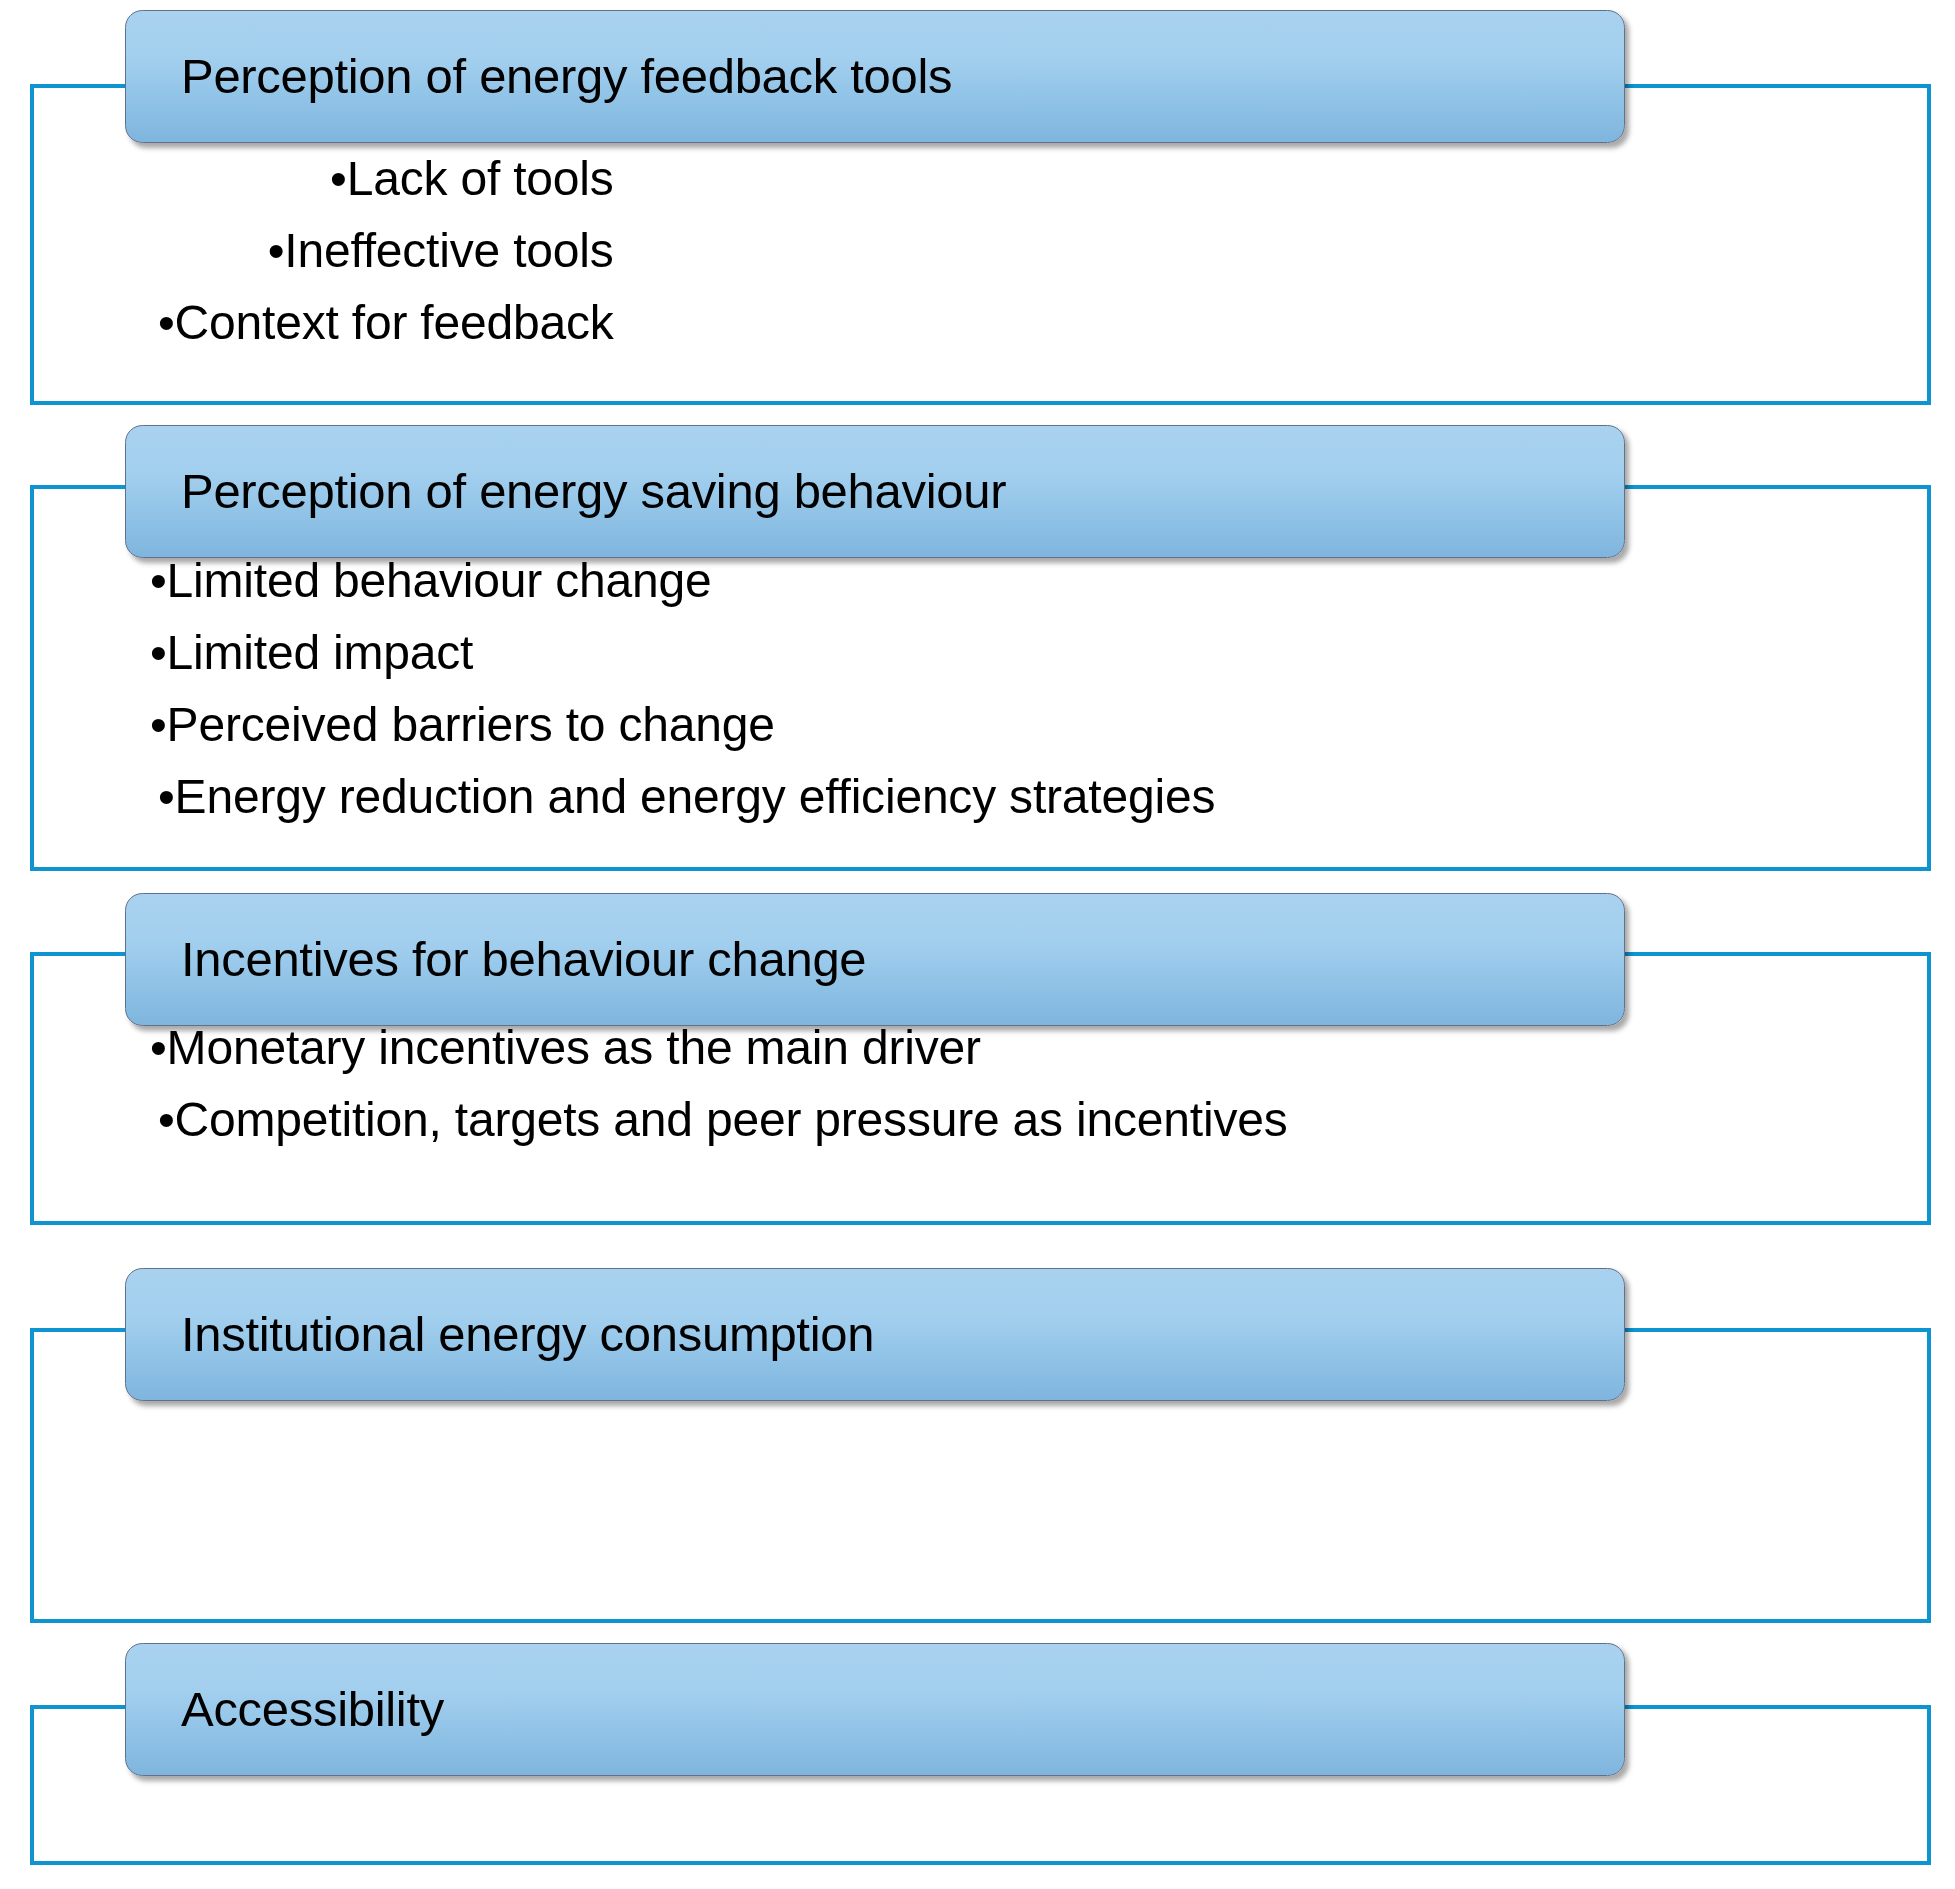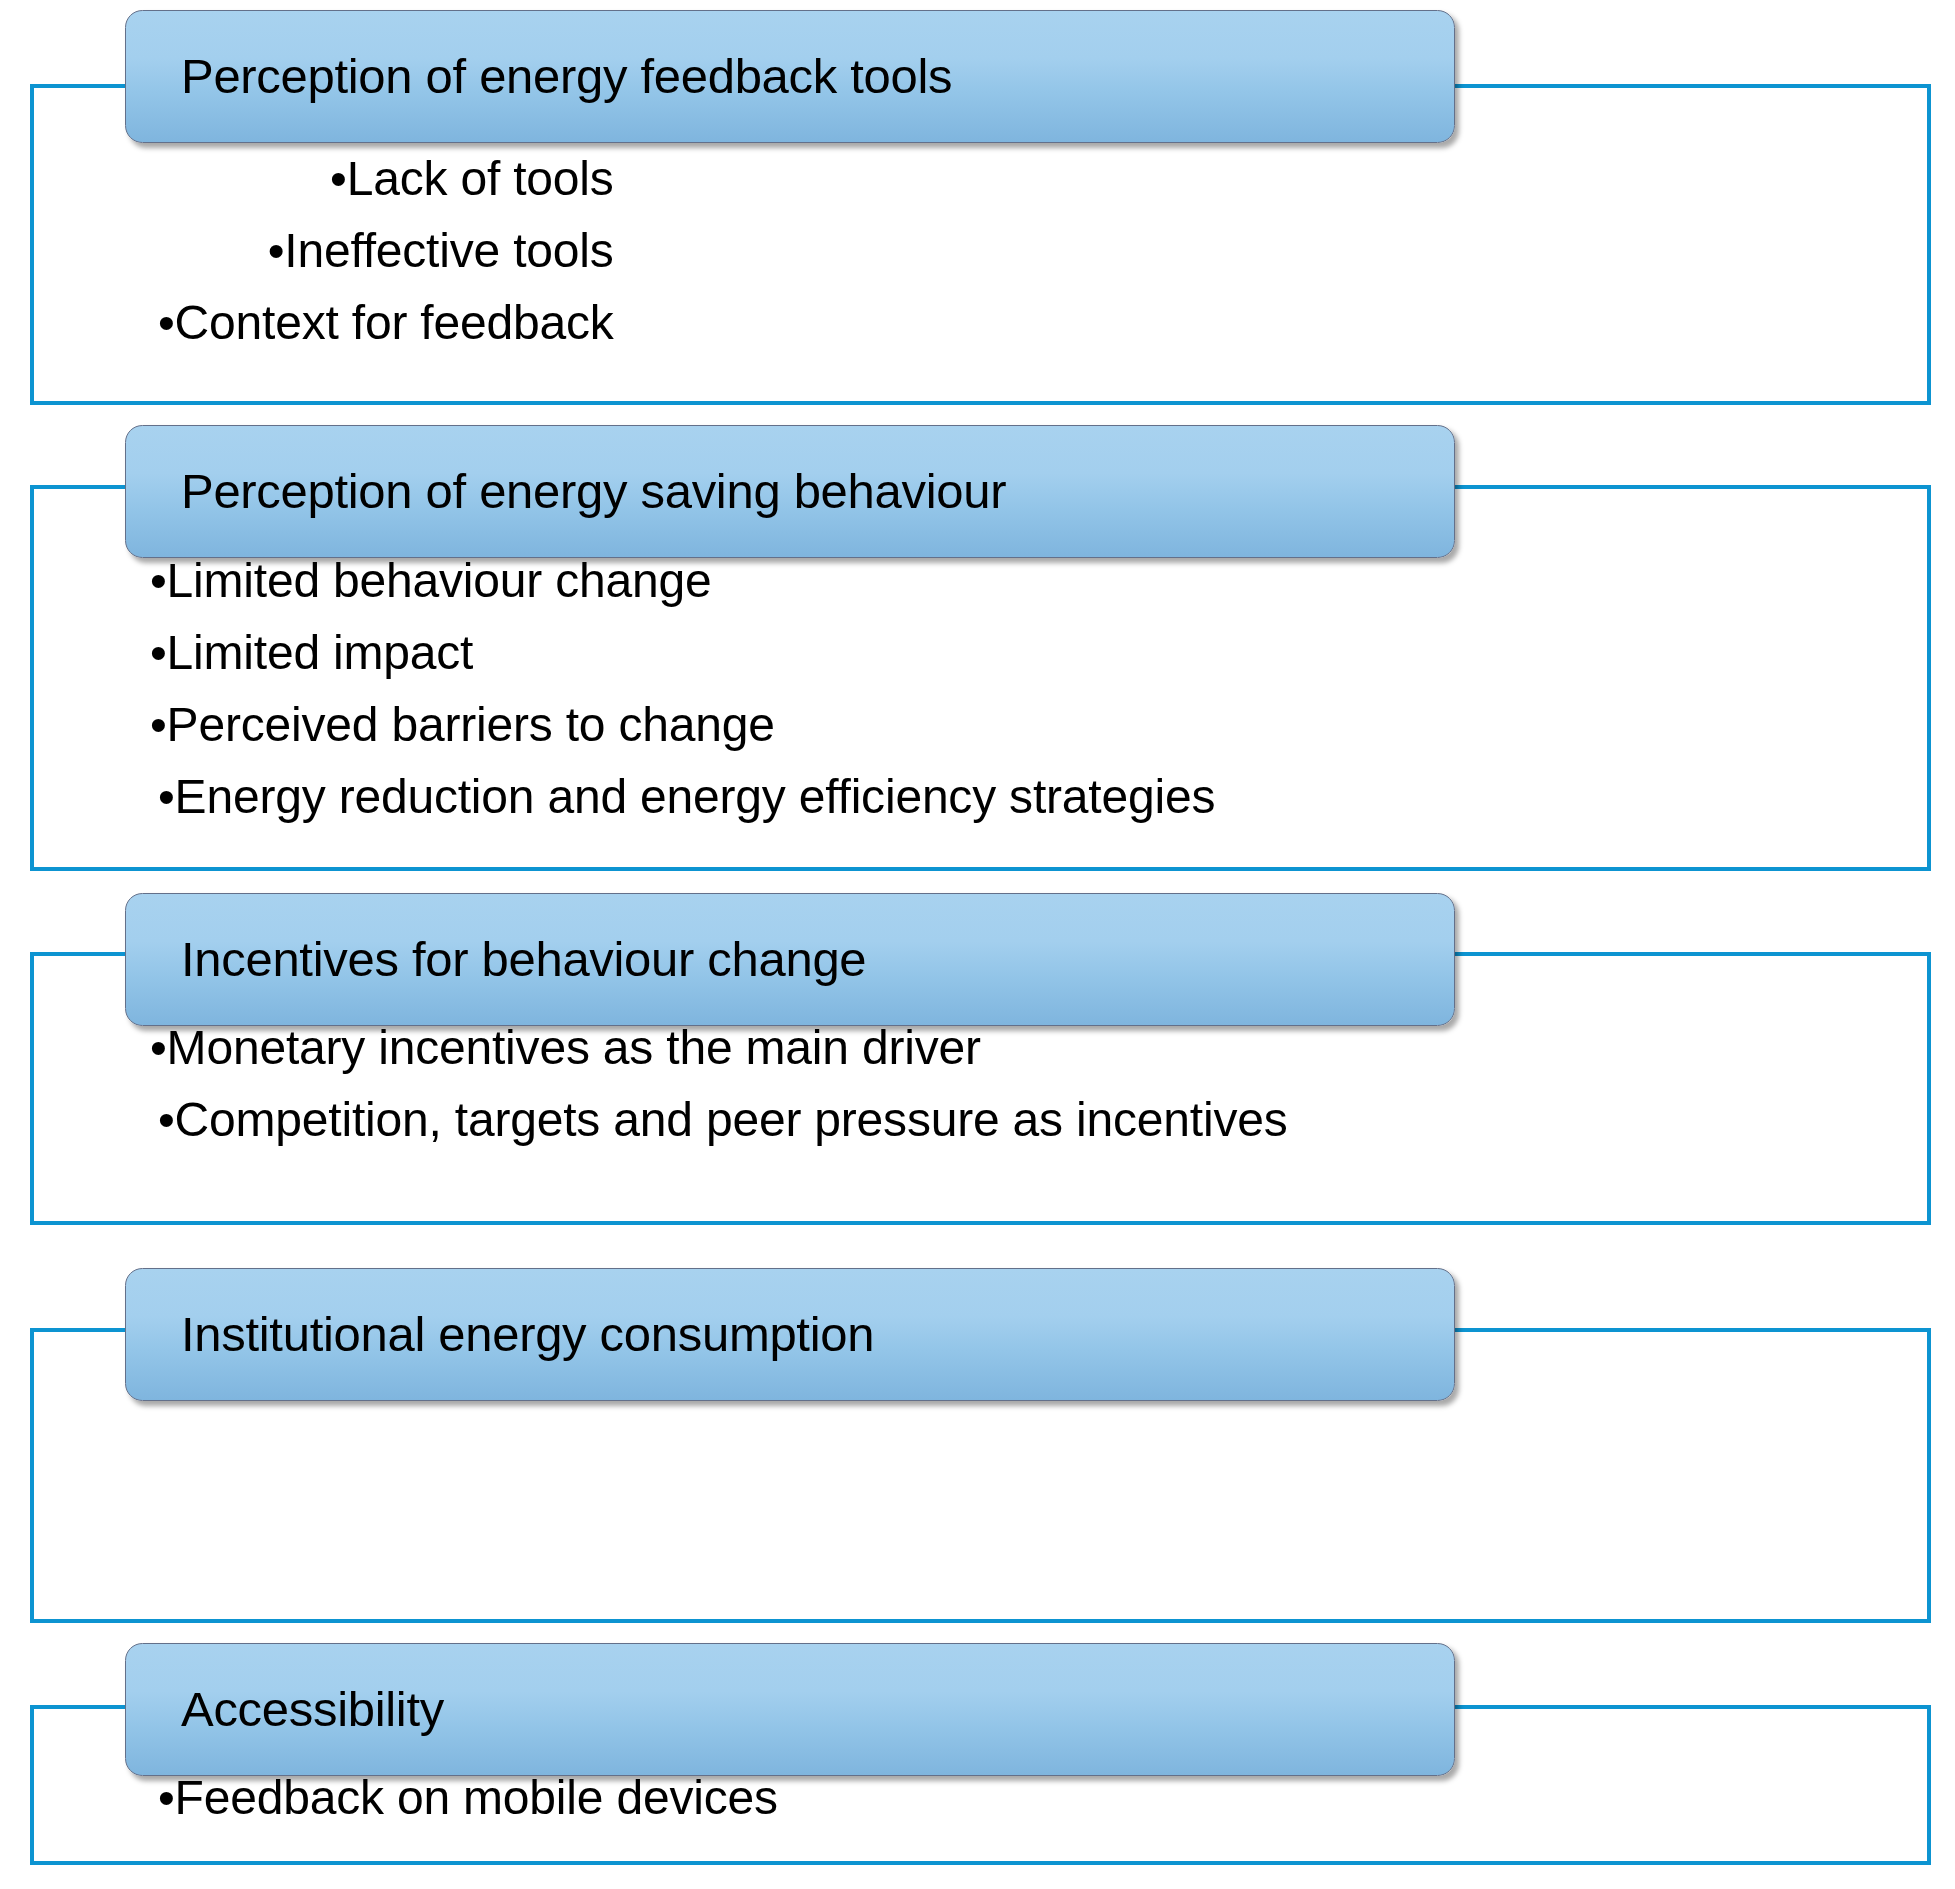--- a/index.html
+++ b/index.html
@@ -29,21 +29,21 @@
     width: 1901px;
     border: 4.6px solid #0d94d1;
     background: #ffffff;
   }
 
   
   .section-header {
     position: absolute;
     box-sizing: border-box;
     left: 125px;
-    width: 1330px;
+    width: 1500px;
     height: 133px;
     border-radius: 17.4px;
     border: 1.7px solid #63708a;
     background: linear-gradient(to bottom,
                 #a8d2ef 0%,
                 #a3cfee 36%,
                 #93c5e8 62%,
                 #7fb5de 100%);
     box-shadow: 4px 4.6px 5.2px rgba(0,0,0,0.34);
     display: flex;
@@ -151,18 +151,15 @@
 
   <div class="section-frame" id="frame-3"></div>
   <div class="section-header" id="header-3">
     <span class="section-header-title">Institutional energy consumption</span>
   </div>
 
   <div class="section-frame" id="frame-4"></div>
   <div class="section-header" id="header-4">
     <span class="section-header-title">Accessibility</span>
   </div>
-  <ul class="bullet-list" id="list-4">
-    <li class="bullet-item"><span class="bullet-dot">•</span><span class="bullet-text">Feedback on mobile devices</span></li>
-  </ul>
 
 </div>
 
 
 </body></html>

